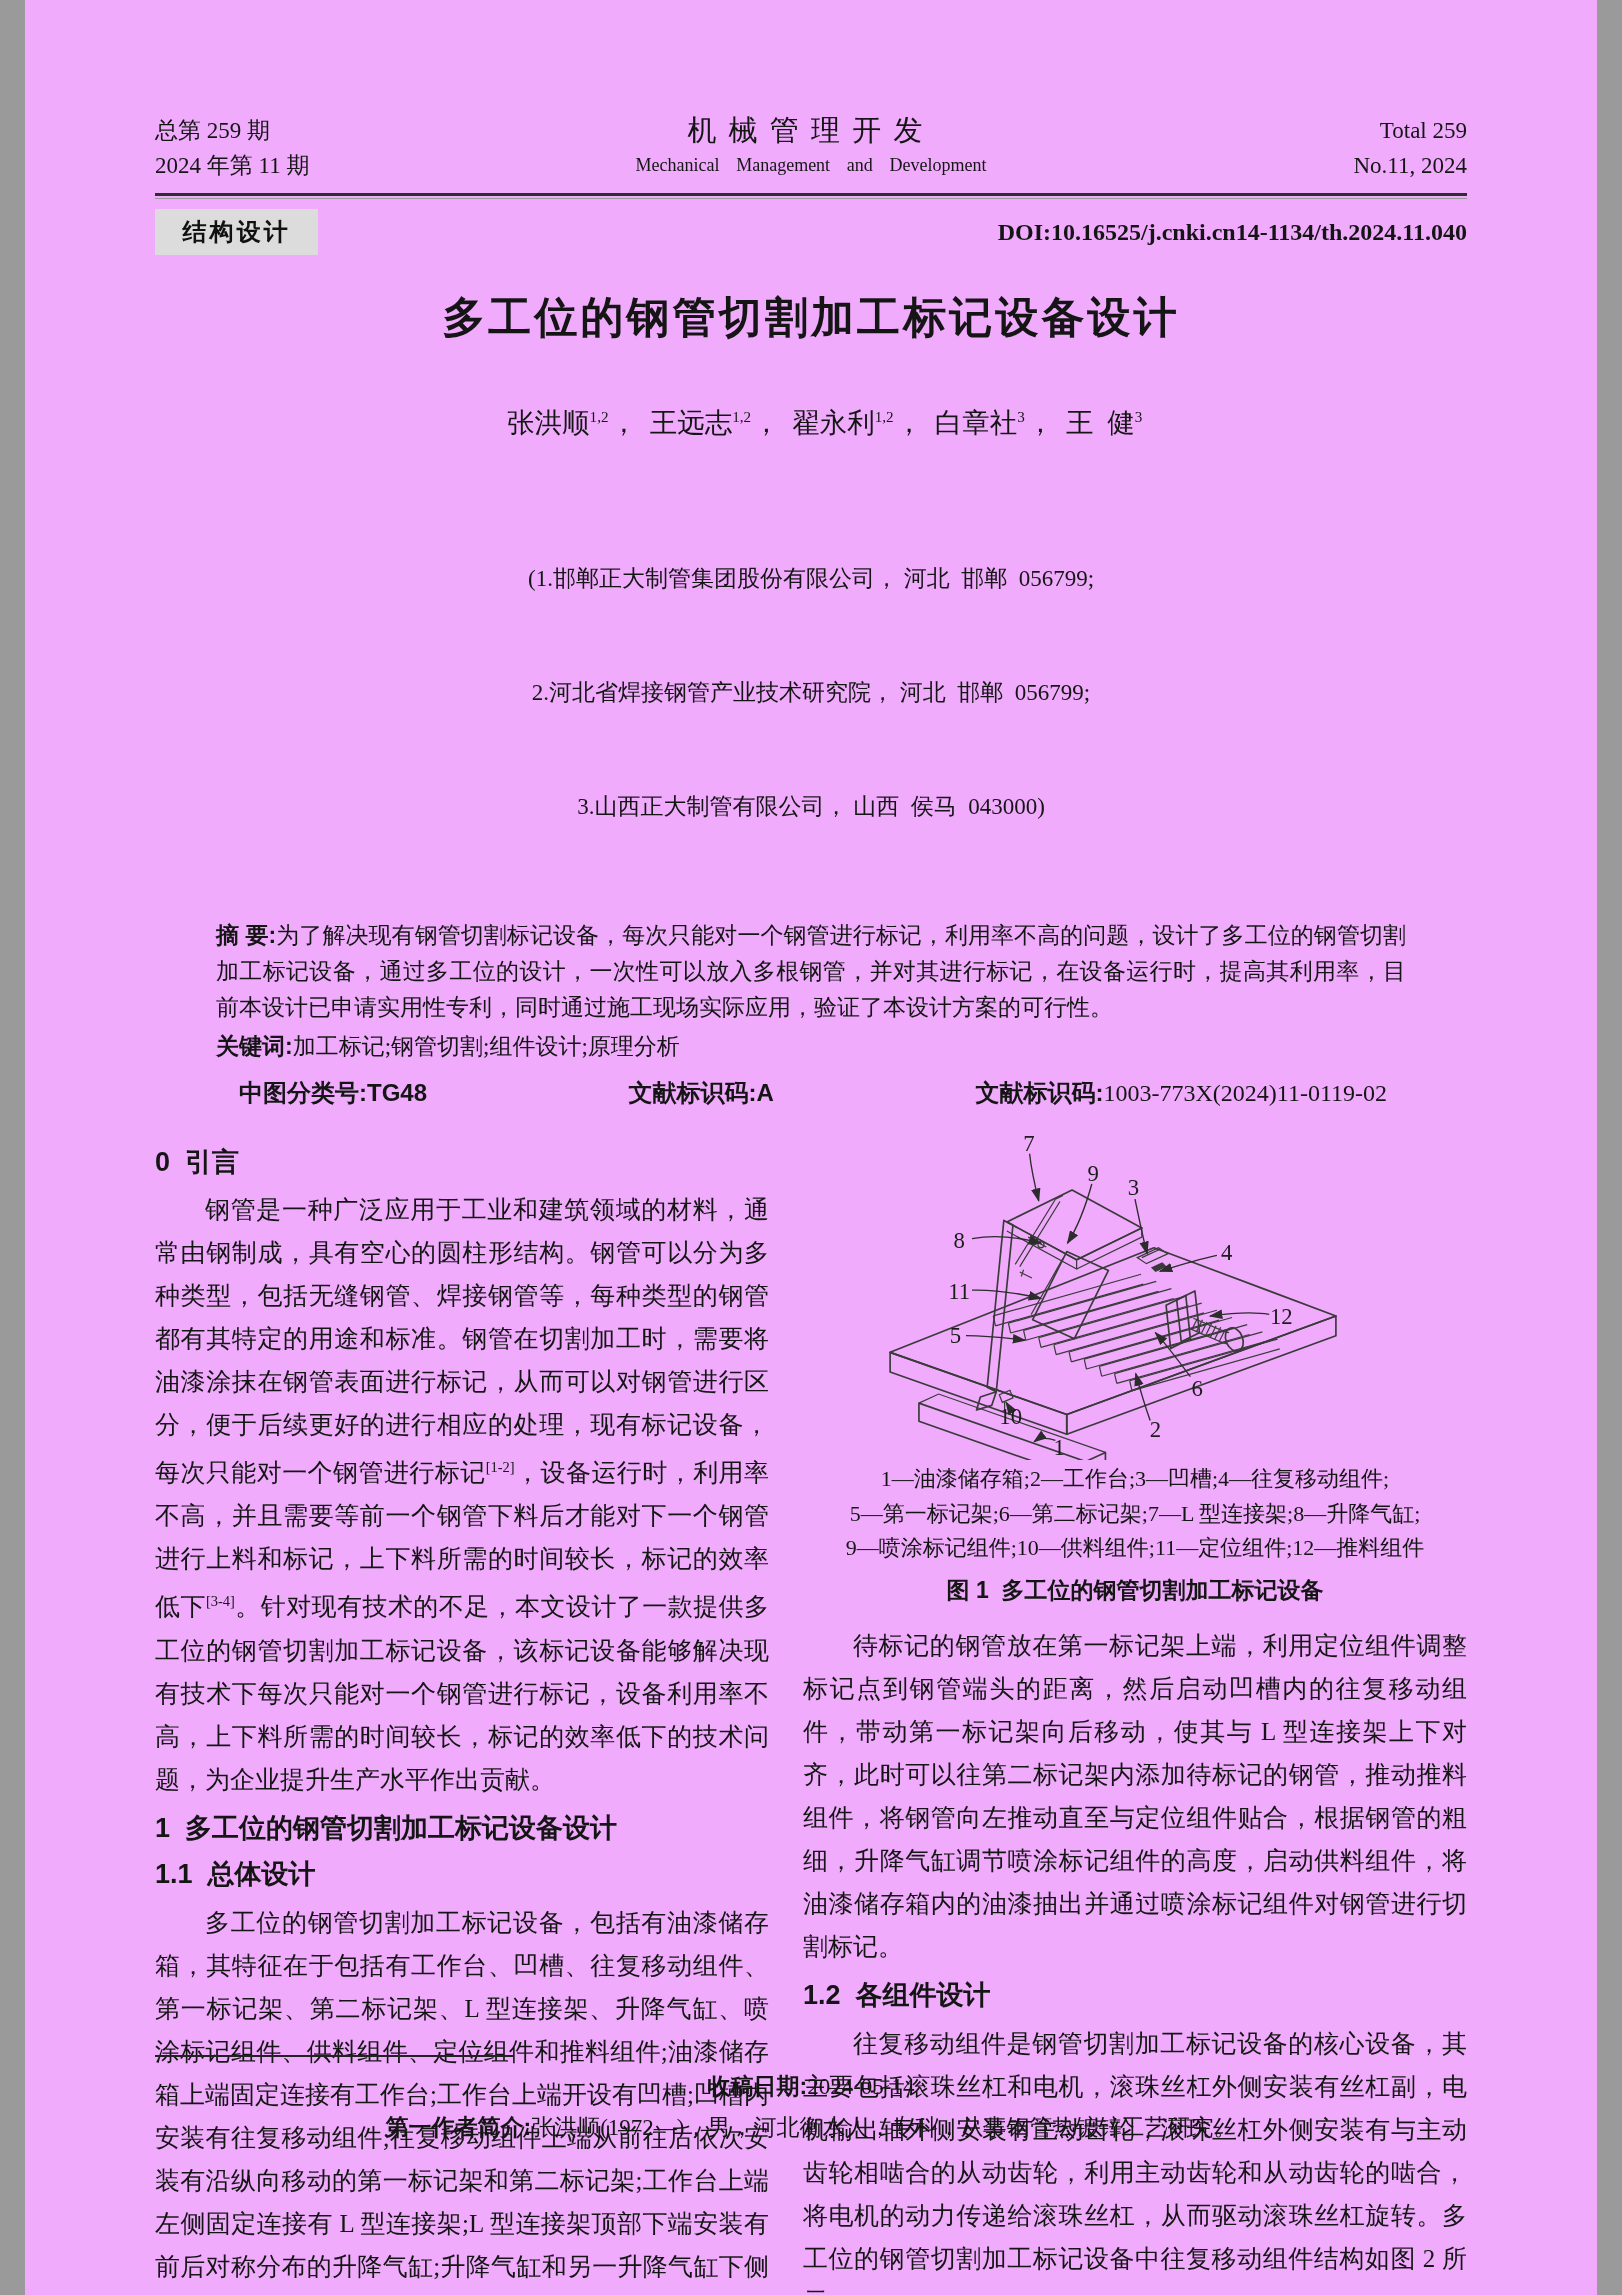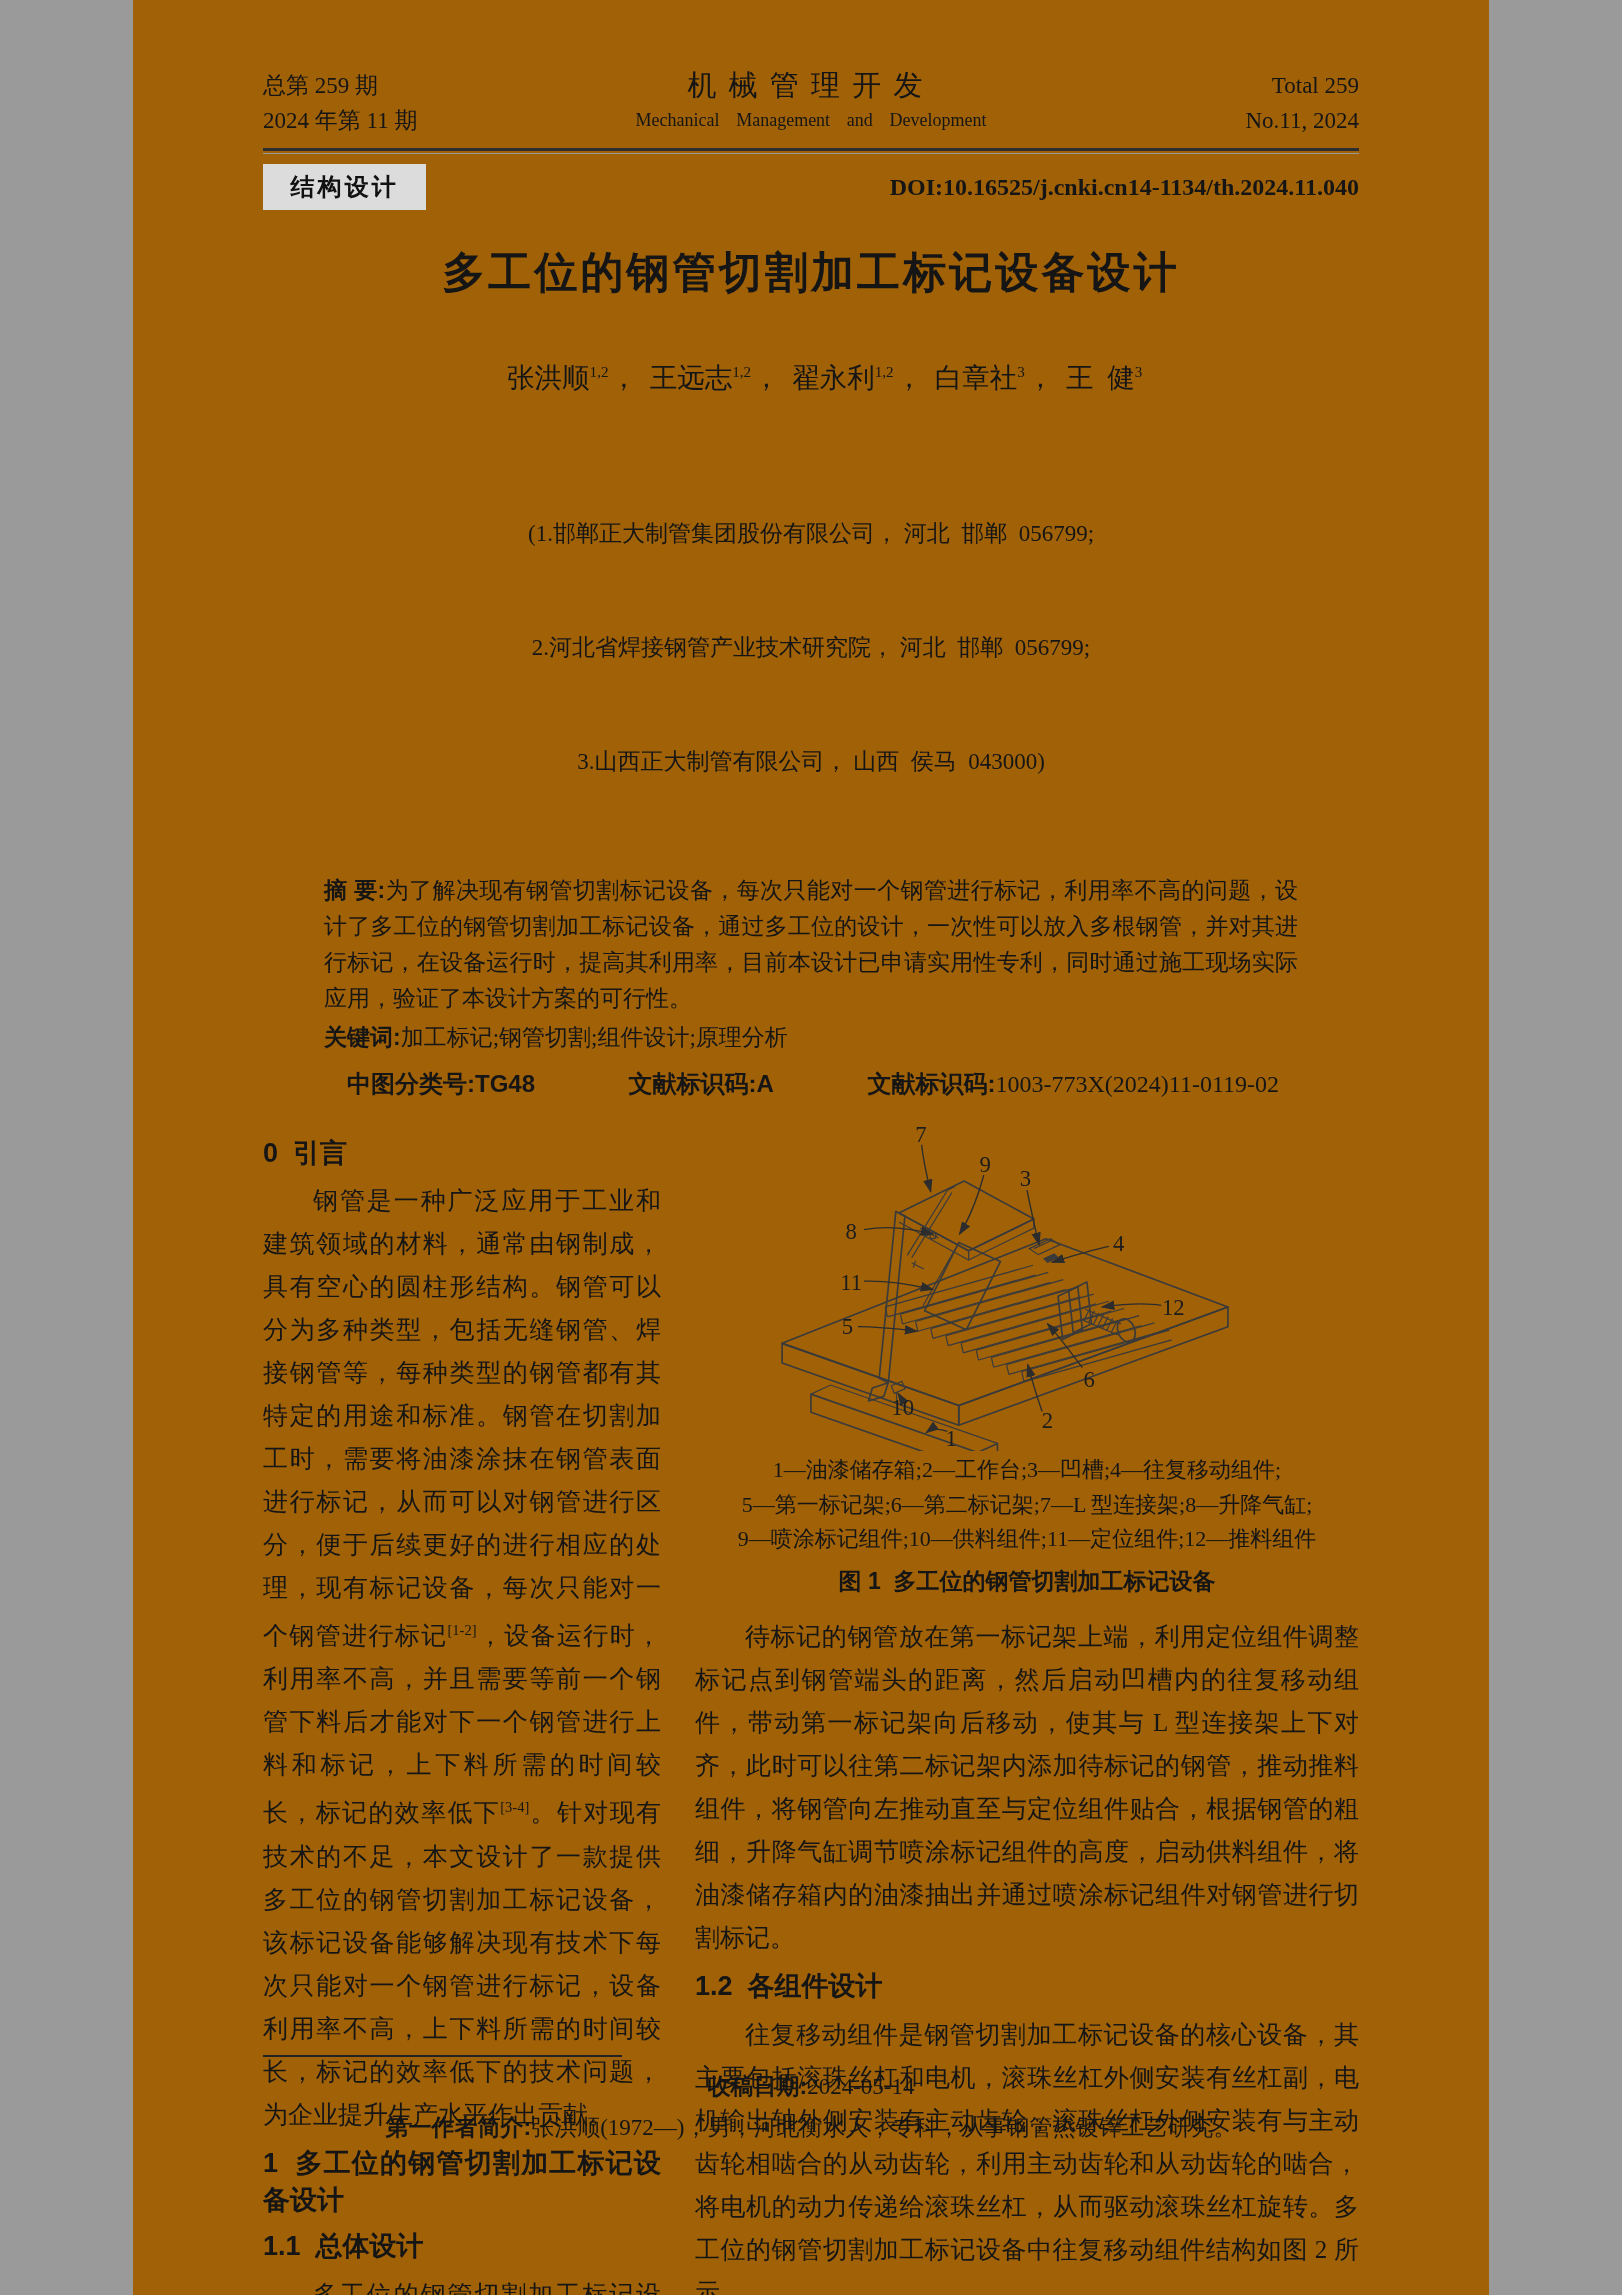--- a/index.html
+++ b/index.html
@@ -1,24 +1,24 @@
 <!DOCTYPE html>
 <html style="font-size:12.2px"><head>
 <meta charset="utf-8">
 <style>
   html,body{margin:0;padding:0;background:#9a9a9a;}
   .page{
     position:relative;
-    width:1356px;height:2295px;
+    width:1572px;height:2295px;
     margin:0 auto;
-    background:#a16207;
+    background:#f0abfc;
     color:#151515;
     font-family:"Liberation Serif","DejaVu Serif",serif;
     box-sizing:border-box;
-    padding:68px 130px 0 130px;
+    padding:113px 130px 0 130px;
     overflow:hidden;
   }
   .sans{font-family:"Liberation Sans","DejaVu Sans",sans-serif;}
 
   
   .jheader{display:flex;justify-content:space-between;align-items:flex-start;}
   .jh-side{font-size:23px;line-height:35px;width:321px;}
   .jh-side.right{text-align:right;}
   .jh-center{flex:1;text-align:center;}
   .journal-cn{font-size:29px;letter-spacing:12.2px;line-height:34px;}

